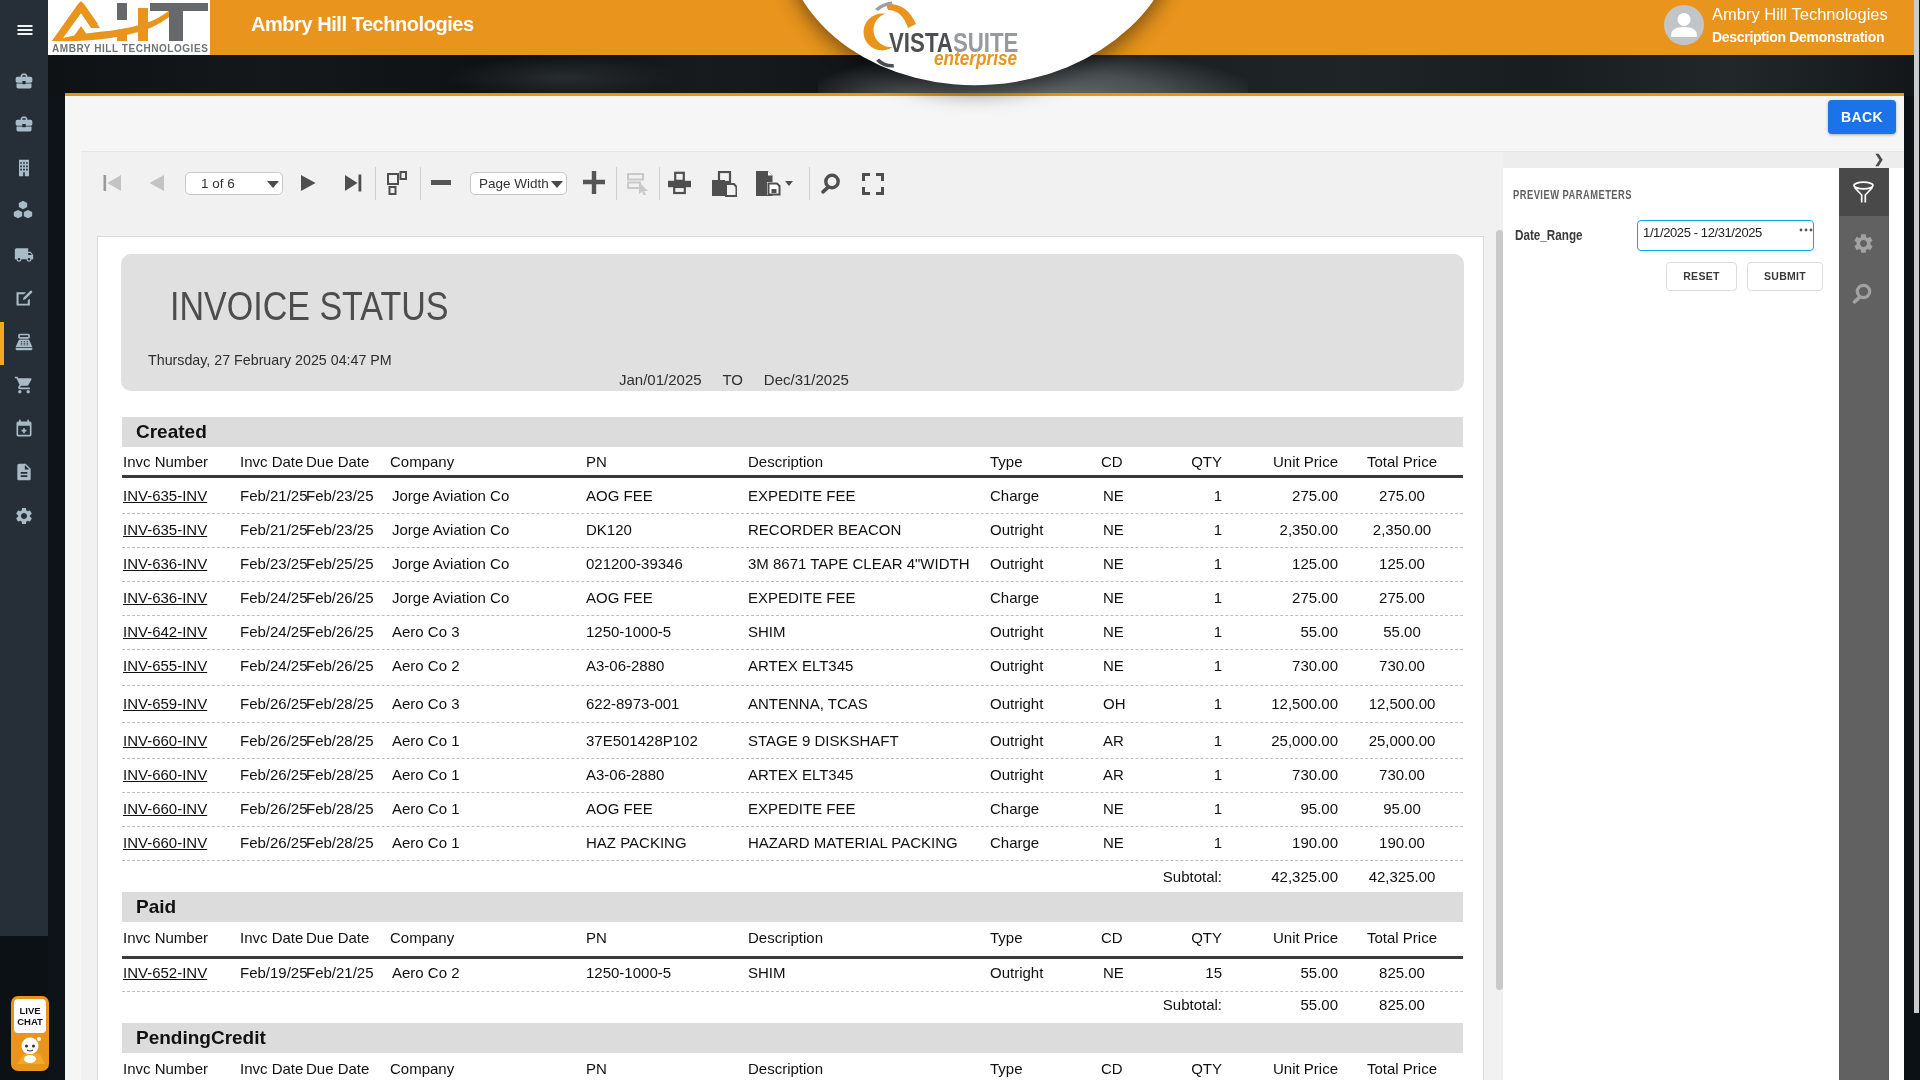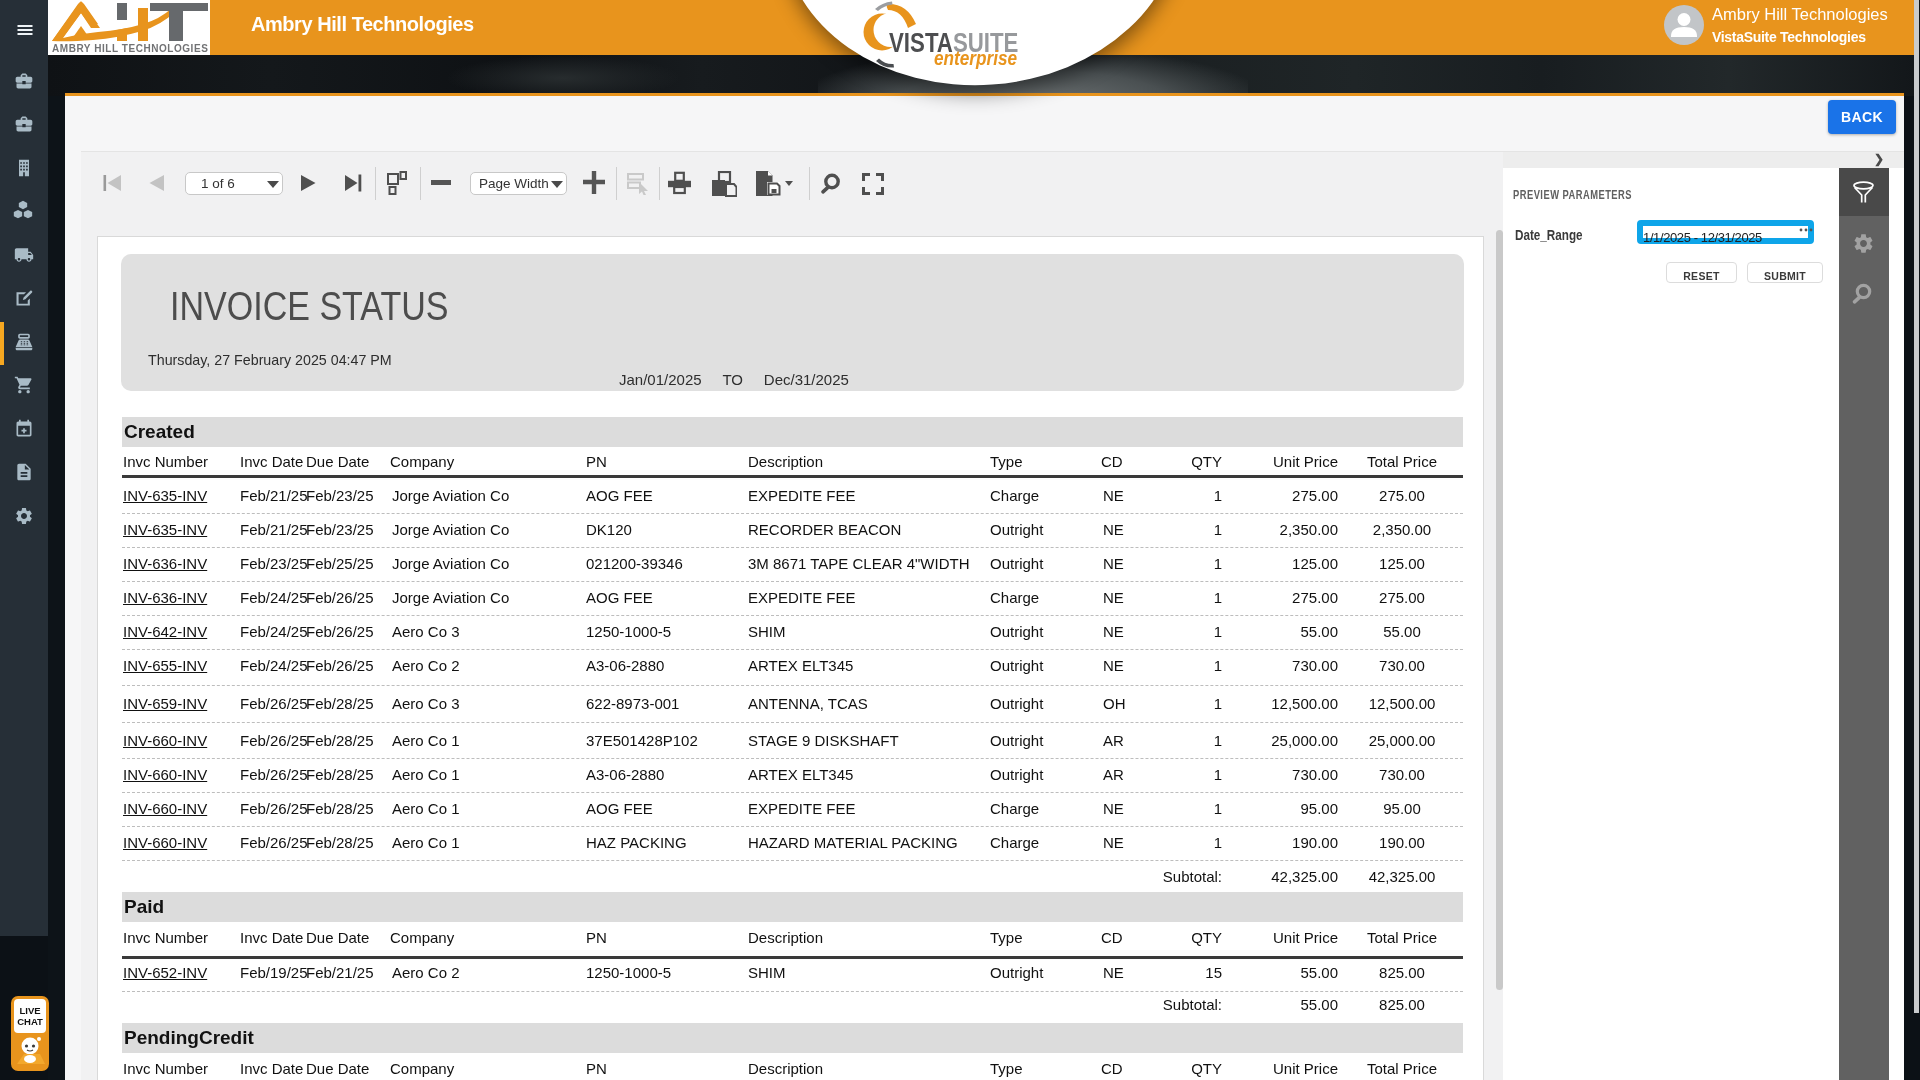--- a/index.html
+++ b/index.html
@@ -34,42 +34,42 @@
 #stripline{left:81px;top:151px;width:1823px;height:1px;background:#e4e4e4}
 #paramstrip{left:1503px;top:152px;width:401px;height:16px;background:#ededed}
 #chev{left:1874px;top:153px;width:14px;height:13px;color:#4a4a4a;font-size:12px;font-weight:700;line-height:13px}
 
 #viewer{left:81px;top:151px;width:1422px;height:929px;background:#f1f1f2;}
 #vscroll{left:1496px;top:230px;width:7px;height:760px;background:#c9c9c9;border-radius:4px}
 
 #params{left:1503px;top:168px;width:401px;height:912px;background:#fff;}
 #pptitle{left:1513px;top:188px;font-size:12px;font-weight:700;color:#606060;letter-spacing:.6px;transform:scaleX(.78);transform-origin:0 0;white-space:nowrap}
 #prlabel{left:1515px;top:226px;font-size:15px;font-weight:700;color:#3a3a3a;transform:scaleX(.78);transform-origin:0 0;white-space:nowrap}
-#prinput{left:1637px;top:220px;width:177px;height:24px;border:6px solid #0ea5e9;border-radius:4px;background:#fff;font-size:13px;letter-spacing:-.4px;color:#222;text-align:center;line-height:23px;padding-right:46px}
+#prinput{left:1637px;top:220px;width:177px;height:31px;border:1px solid #0ea5e9;border-radius:4px;background:#fff;font-size:13px;letter-spacing:-.4px;color:#222;text-align:center;line-height:23px;padding-right:46px}
 #prdots{left:1799px;top:228px;width:14px;height:4px}
-.pbtn{border:1px solid #dcdcdc;border-radius:4px;background:#fff;font-size:10.5px;font-weight:700;color:#3a3a3a;text-align:center;letter-spacing:.3px;line-height:27px;height:21px}
+.pbtn{border:1px solid #dcdcdc;border-radius:4px;background:#fff;font-size:10.5px;font-weight:700;color:#3a3a3a;text-align:center;letter-spacing:.3px;line-height:27px;height:29px}
 #breset{left:1666px;top:262px;width:71px}
 #bsubmit{left:1747px;top:262px;width:76px}
 
 #rightbar{left:1839px;top:168px;width:50px;height:912px;background:#616161}
 #rb-active{left:1839px;top:168px;width:50px;height:48px;background:#494949}
 .tbox{border:1px solid #c8c8c8;border-radius:5px;background:#fff;font-size:13.5px;color:#333}
 .tsep{top:167px;width:1px;height:33px;background:#cfcfcf}
 
 #redge{left:1904px;top:96px;width:16px;height:984px;background:#0c1116}
 #rthumb{left:1914px;top:0;width:5px;height:1013px;background:#c9cbcd;z-index:5}
 
 #page{left:97px;top:236px;width:1387px;height:844px;background:#fff;border:1px solid #d9d9d9;border-bottom:none}
 
 #ghead{left:121px;top:254px;width:1343px;height:137px;background:#e0e0e0;border-radius:10px}
 #rtitle{left:170px;top:283px;font-size:41px;color:#4d4d4d;transform:scaleX(.83);transform-origin:0 0;white-space:nowrap}
 #rdate{left:148px;top:351px;font-size:15px;color:#2e2e2e;transform:scaleX(.95);transform-origin:0 0;white-space:nowrap}
 #rrange{left:619px;top:371px;font-size:15px;color:#2e2e2e}
 .secbar{left:122px;width:1341px;height:30px;background:#dcdcdc;font-size:19px;font-weight:700;color:#111;line-height:30px}
-.secbar span{padding-left:2px}
+.secbar span{padding-left:14px}
 .hrow{left:0;width:1920px;height:22px;line-height:22px;font-size:15px;color:#111}
 .hline{left:122px;width:1341px;height:2.5px;background:#3a3a3a}
 .row{left:0;width:1920px;height:34px;line-height:34px;font-size:15px;color:#111}
 .row span{position:absolute;white-space:nowrap}
 .hrow span{position:absolute;white-space:nowrap}
 .c0{left:123px}.c1{left:240px}.c2{left:306px}.c3{left:392px}.c4{left:586px}.c5{left:748px}.c6{left:990px}.c7{left:1103px}
 .c8{left:1130px;width:92px;text-align:right}.c9{left:1230px;width:108px;text-align:right}.c10{left:1342px;width:120px;text-align:center}
 .u{text-decoration:underline}
 .dash{left:122px;width:1341px;border-bottom:1px dashed #bdbdbd;height:1px}
 .subl{font-weight:400}
@@ -189,21 +189,21 @@
     <div class="abs" style="left:889px;top:26.5px;font-size:28px;font-weight:700;color:#4d4e50;transform:scaleX(.795);transform-origin:0 0;white-space:nowrap">VISTA<span style="color:#97999c">SUITE</span></div>
     <div class="abs" style="left:934px;top:47px;font-size:20px;font-weight:700;font-style:italic;color:#e8941d;transform:scaleX(.86);transform-origin:0 0;white-space:nowrap">enterprise</div>
   </div>
   <div class="abs" id="avatar">
     <svg width="40" height="40" viewBox="0 0 40 40">
       <circle cx="20" cy="14.5" r="6.5" fill="#fff"></circle>
       <path d="M7,31 Q7,22 20,22 Q33,22 33,31 L33,32 L7,32 Z" fill="#fff"></path>
     </svg>
   </div>
   <div class="abs" id="uname">Ambry Hill Technologies</div>
-  <div class="abs" id="usub">VistaSuite Technologies</div>
+  <div class="abs" id="usub">Description Demonstration</div>
   <div class="abs" id="backbtn">BACK</div>
   <div class="abs" id="stripline"></div>
   <div class="abs" id="vscroll"></div>
   <div class="abs" id="toolbar" style="left:0;top:0">
     <svg class="abs" style="left:103px;top:172px" width="20" height="22" viewBox="0 0 20 22">
         <rect x="0.5" y="3" width="2.6" height="16" fill="#9a9a9a"></rect>
         <path d="M18 3 L4.5 11 L18 19 Z" fill="#c3c3c3"></path>
       </svg>
     <svg class="abs" style="left:148px;top:172px" width="17" height="22" viewBox="0 0 17 22">
         <path d="M16 3 L1.5 11 L16 19 Z" fill="#c3c3c3"></path>

